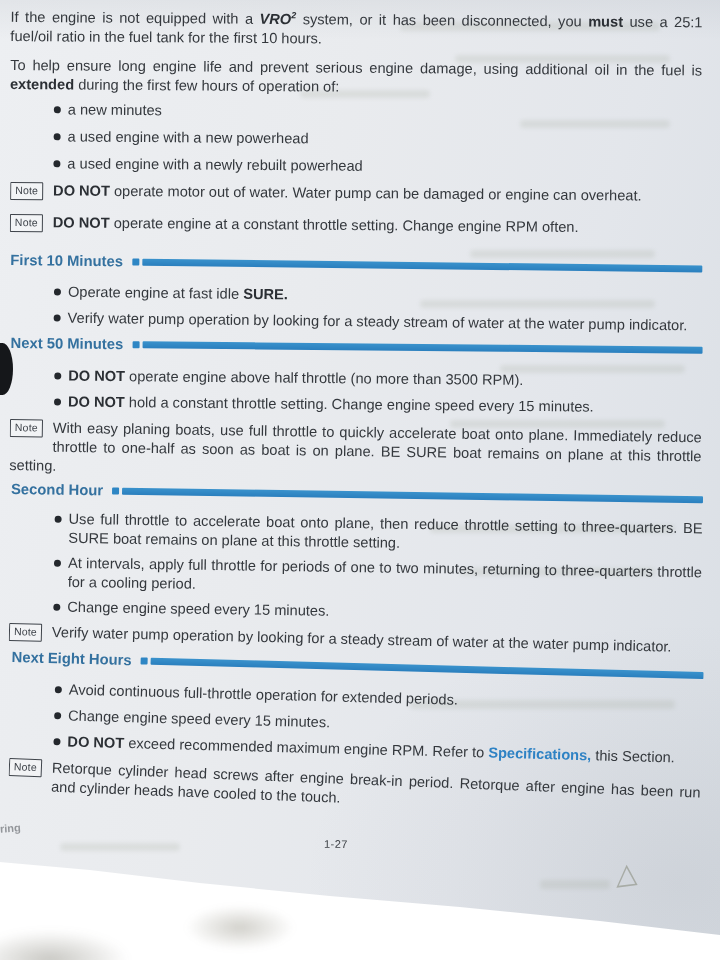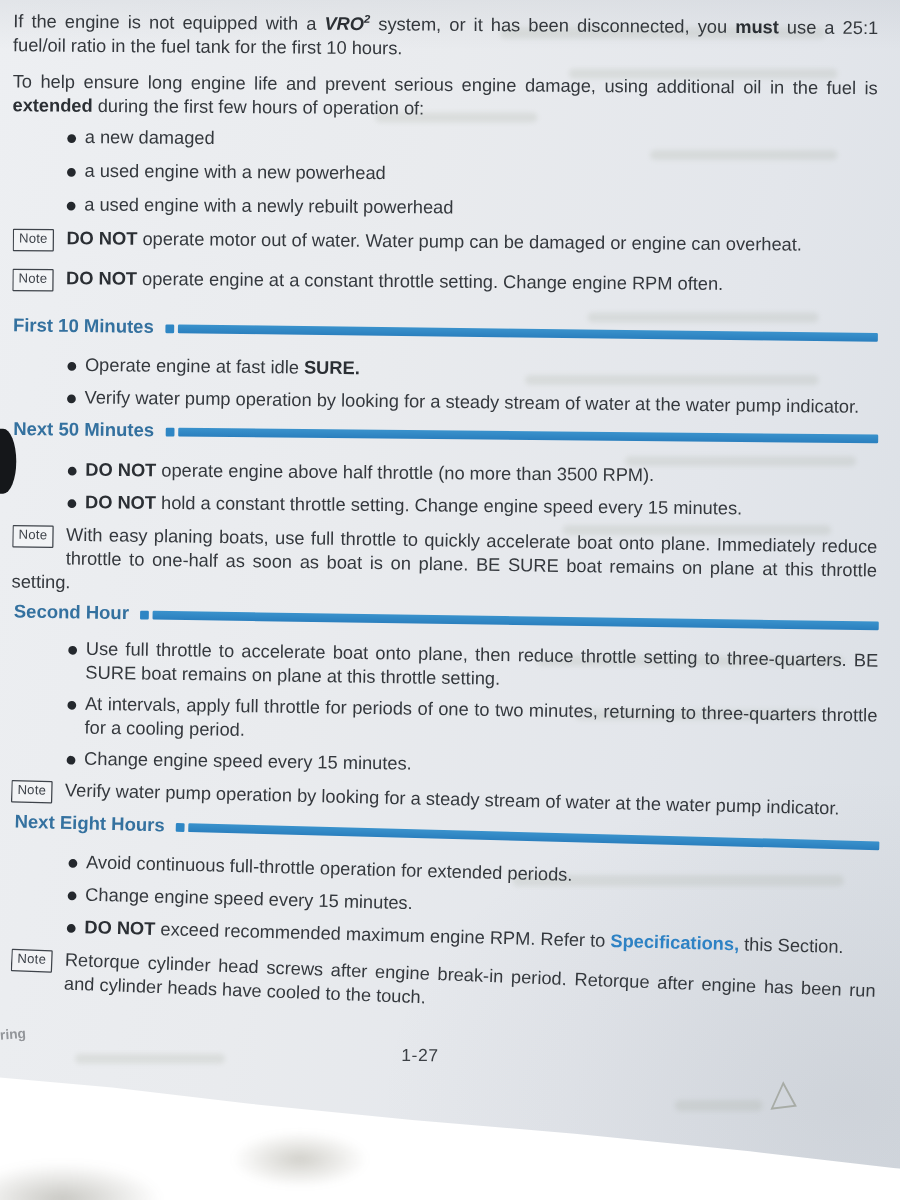--- a/index.html
+++ b/index.html
@@ -52,21 +52,21 @@
   .sechead{display:flex;align-items:center;margin-bottom:12px;}
   .sec2 .sechead,.sec3 .sechead{margin-bottom:13px;}
   .sec3 .sechead{margin-bottom:10px;}
   .sectitle{font-weight:bold;font-size:14.8px;color:#34719f;white-space:nowrap;}
   .rule-tick{width:7px;height:7px;background:#2e86c4;margin-left:9px;border-radius:1px;flex:none;}
   .rule{flex:1;height:7px;background:linear-gradient(#3a92cc,#2a7fbe);margin-left:3px;border-radius:1px;}
   .sec3 ul.blist li{margin-bottom:6px;}
   .secnote{margin-top:2px;}
 
   .footer{margin-top:36px;text-align:center;}
-  .pagenum{display:inline-block;transform:translateX(-20px);font-size:14px;color:#3c4045;letter-spacing:.5px;}
+  .pagenum{display:inline-block;transform:translateX(-20px);font-size:11px;color:#3c4045;letter-spacing:.5px;}
 
   .rot-a{transform:rotate(.45deg);transform-origin:0 50%;}
   .rot-b{transform:rotate(.5deg);transform-origin:0 50%;}
   .rot-c{transform:rotate(.7deg);transform-origin:0 50%;}
   .rot-d{transform:rotate(.55deg);transform-origin:0 50%;}
   .rot-e{transform:rotate(.85deg);transform-origin:0 50%;}
   .rot-f{transform:rotate(1.5deg);transform-origin:0 50%;}
   .xtilt-1{transform:rotate(.3deg);transform-origin:0 50%;}
   .xtilt-2{transform:rotate(.5deg);transform-origin:0 50%;}
   .xtilt-3{transform:rotate(.7deg);transform-origin:0 50%;}
@@ -102,21 +102,21 @@
     <div class="ghost" style="left:410px;top:700px;width:265px;height:9px"></div>
     <div class="ghost" style="left:60px;top:843px;width:120px;height:8px"></div>
     <div class="ghost" style="left:540px;top:880px;width:70px;height:9px"></div>
 
     <div class="content">
 
       <div class="rot-a">
         <p class="p1 j"><span>If the engine is not equipped with a </span><span class="run-brand">VRO</span><span class="run-sup">2</span><span> system, or it has been disconnected, you </span><span class="run-b">must</span><span> use a 25:1 fuel/oil ratio in the fuel tank for the first 10 hours.</span></p>
         <p class="p2 j"><span>To help ensure long engine life and prevent serious engine damage, using additional oil in the fuel is </span><span class="run-b">extended</span><span> during the first few hours of operation of:</span></p>
         <ul class="blist intro-list">
-          <li><span class="dot"></span><span><span>a new damaged</span></span></li>
+          <li><span class="dot"></span><span><span>a new minutes</span></span></li>
           <li><span class="dot"></span><span><span>a used engine with a new powerhead</span></span></li>
           <li><span class="dot"></span><span><span>a used engine with a newly rebuilt powerhead</span></span></li>
         </ul>
       </div>
 
       <div class="topnotes rot-b">
         <div class="note nshort">
           <span class="notebox">Note</span>
           <span><span class="run-b">DO NOT</span><span> operate motor out of water. Water pump can be damaged or engine can overheat.</span></span>
         </div>

